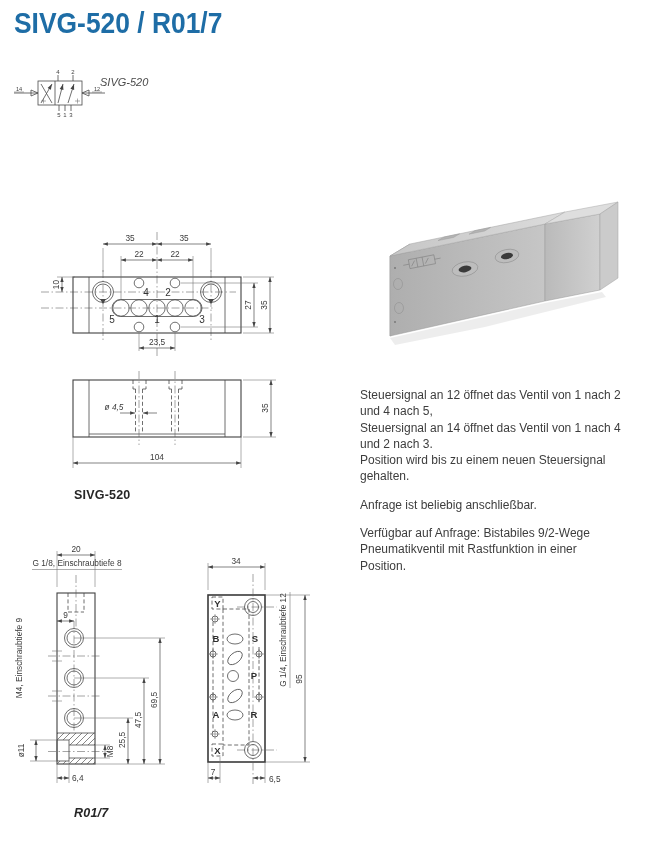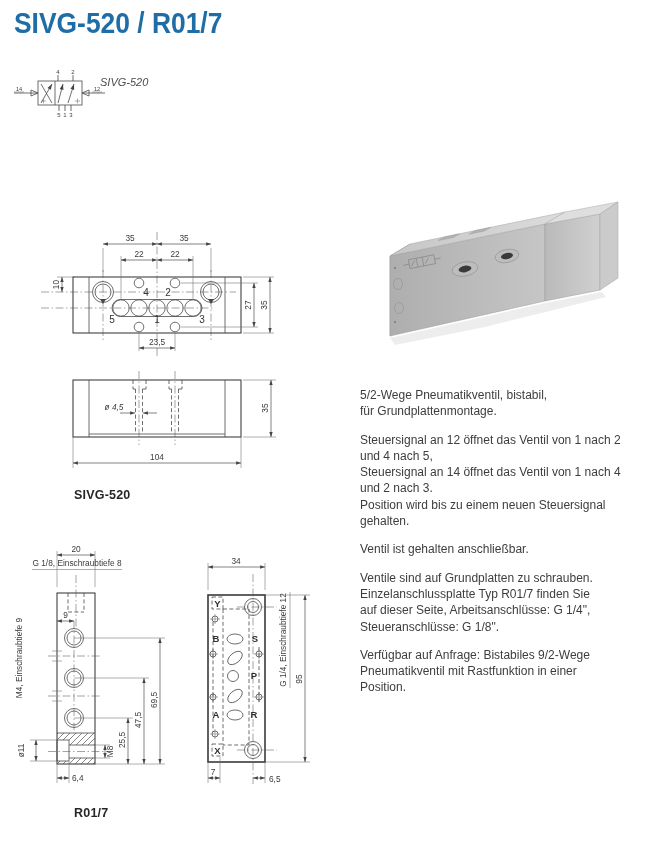--- a/index.html
+++ b/index.html
@@ -4,21 +4,21 @@
 <style>
   html,body{margin:0;padding:0;}
   body{width:648px;height:842px;background:#ffffff;position:relative;overflow:hidden;
        font-family:"Liberation Sans", sans-serif;}
   .abs{position:absolute;}
   #page-title{left:14px;top:6px;font-size:30px;font-weight:bold;color:#1e6da6;
               transform:scaleX(.88);transform-origin:left top;white-space:nowrap;}
   #symbol-caption{left:100px;top:76px;font-size:11px;font-style:italic;color:#4a4a4a;}
   .caption{font-size:12.5px;font-weight:bold;color:#262626;letter-spacing:.2px;}
   #cap1{left:74px;top:488px;}
-  #cap2{left:74px;top:806px;}
+  #cap2{left:74px;top:806px;font-style:italic;}
   #desc{left:360px;top:387px;width:286px;}
   #desc p{margin:0 0 12px 0;font-size:12px;line-height:16.3px;color:#3d3d3d;white-space:pre-line;}
   svg{overflow:visible;}
   svg text{font-family:"Liberation Sans", sans-serif;}
   .ol{fill:none;stroke:#414141;stroke-width:1.1;}
   .ob{fill:none;stroke:#3a3a3a;stroke-width:1.6;}
   .tl{fill:none;stroke:#4a4a4a;stroke-width:.8;}
   .el{stroke:#6a6a6a;stroke-width:.55;fill:none;}
   .dl{stroke:#4f4f4f;stroke-width:.7;fill:none;}
   .cl{stroke:#5a5a5a;stroke-width:.55;fill:none;stroke-dasharray:8 2.5 1.5 2.5;}
@@ -390,31 +390,25 @@
           <line x1="70" y1="65.5" x2="76" y2="65.5"></line>
       </g>
       <ellipse cx="33" cy="88" rx="4.5" ry="5.5" fill="none" stroke="#8a8a8a" stroke-width="0.5"></ellipse>
       <ellipse cx="34" cy="112" rx="4.5" ry="5.5" fill="none" stroke="#8a8a8a" stroke-width="0.5"></ellipse>
       <circle cx="30" cy="72" r="1" fill="#787878"></circle>
       <circle cx="30" cy="126" r="1" fill="#787878"></circle>
     </g>
   </svg>
 
   <div class="abs" id="desc">
-    <p>5/2-Wege Pneumatikventil, bistabil,
-für Grundplattenmontage.</p>
     <p>Steuersignal an 12 öffnet das Ventil von 1 nach 2
 und 4 nach 5,
 Steuersignal an 14 öffnet das Ventil von 1 nach 4
 und 2 nach 3.
 Position wird bis zu einem neuen Steuersignal
 gehalten.</p>
-    <p>Ventil ist gehalten anschließbar.</p>
-    <p>Ventile sind auf Grundplatten zu schrauben.
-Einzelanschlussplatte Typ R01/7 finden Sie
-auf dieser Seite, Arbeitsanschlüsse: G 1/4",
-Steueranschlüsse: G 1/8".</p>
+    <p>Anfrage ist beliebig anschließbar.</p>
     <p>Verfügbar auf Anfrage: Bistabiles 9/2-Wege
 Pneumatikventil mit Rastfunktion in einer
 Position.</p>
   </div>
 
 </div>
 
 </body></html>

